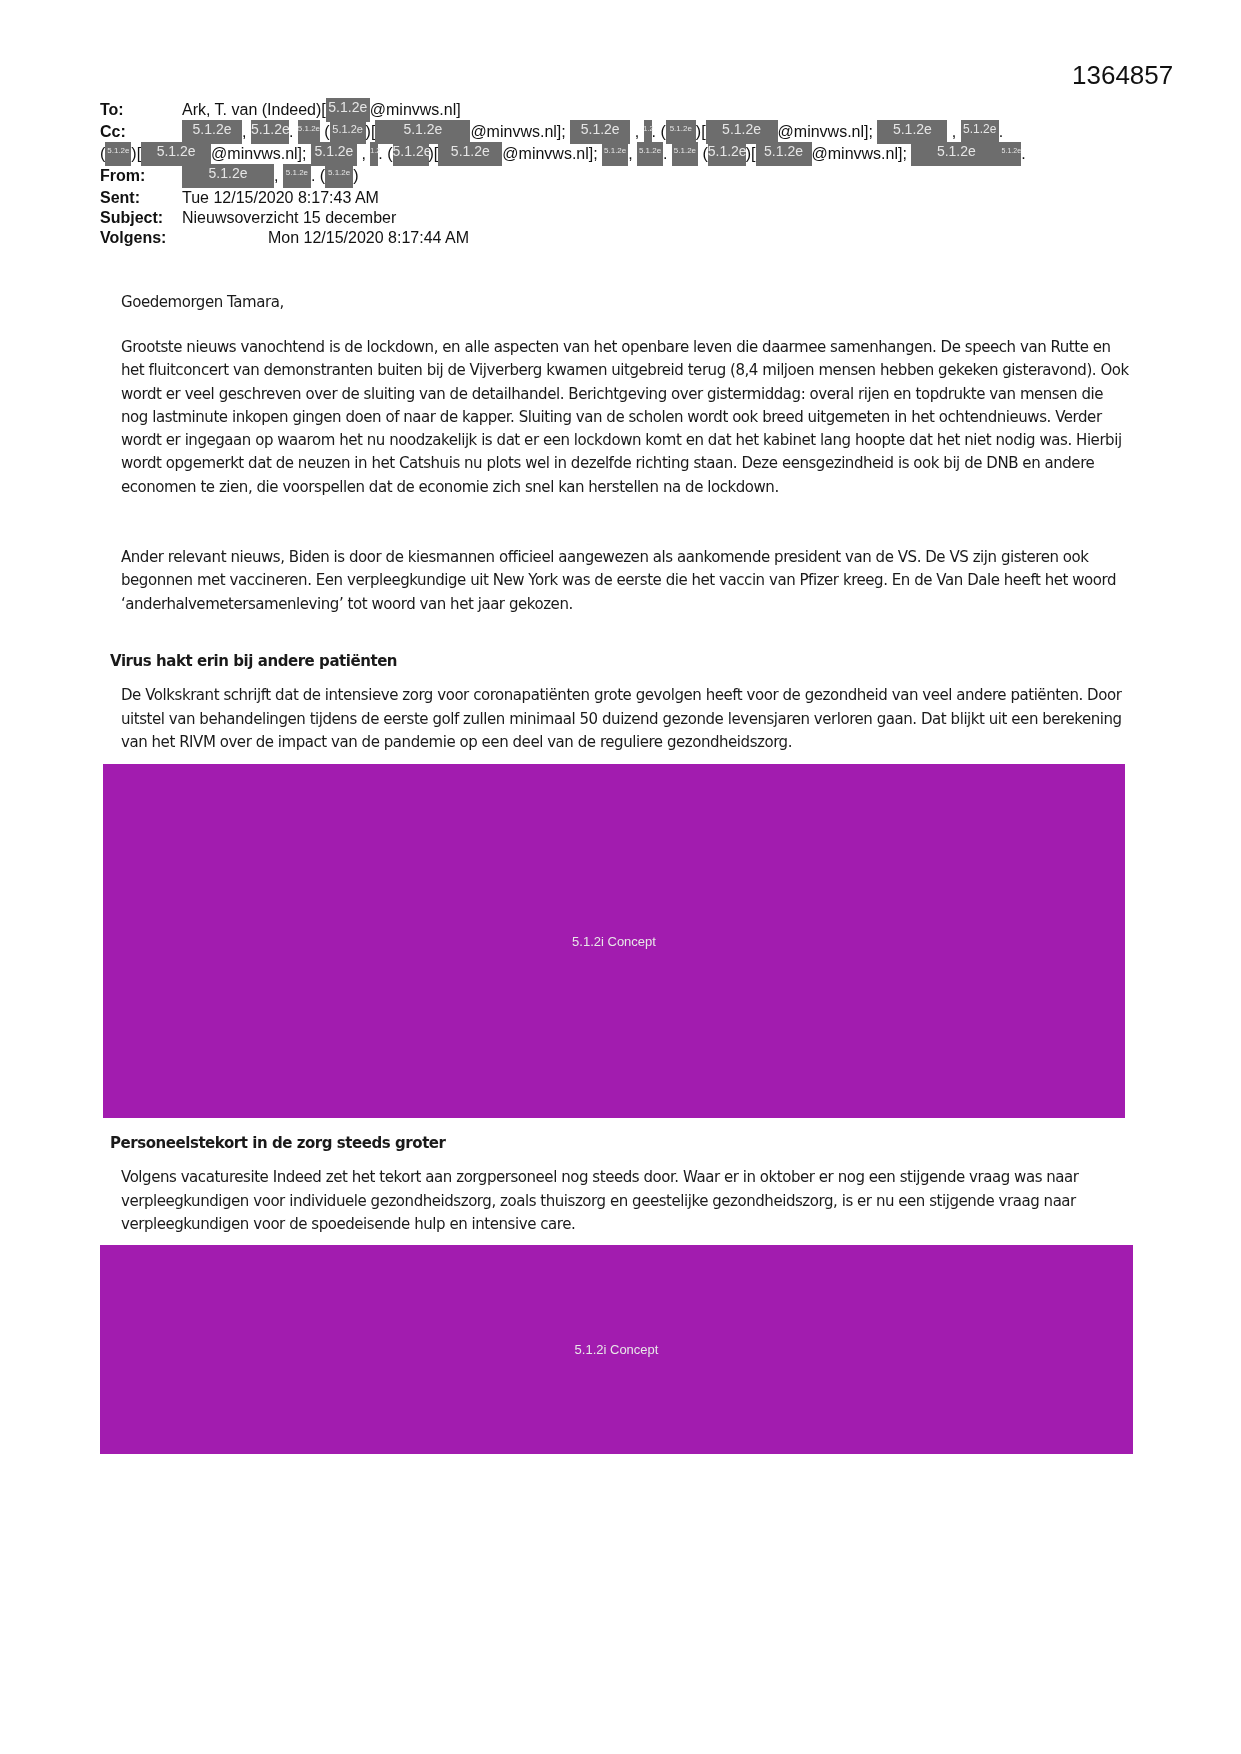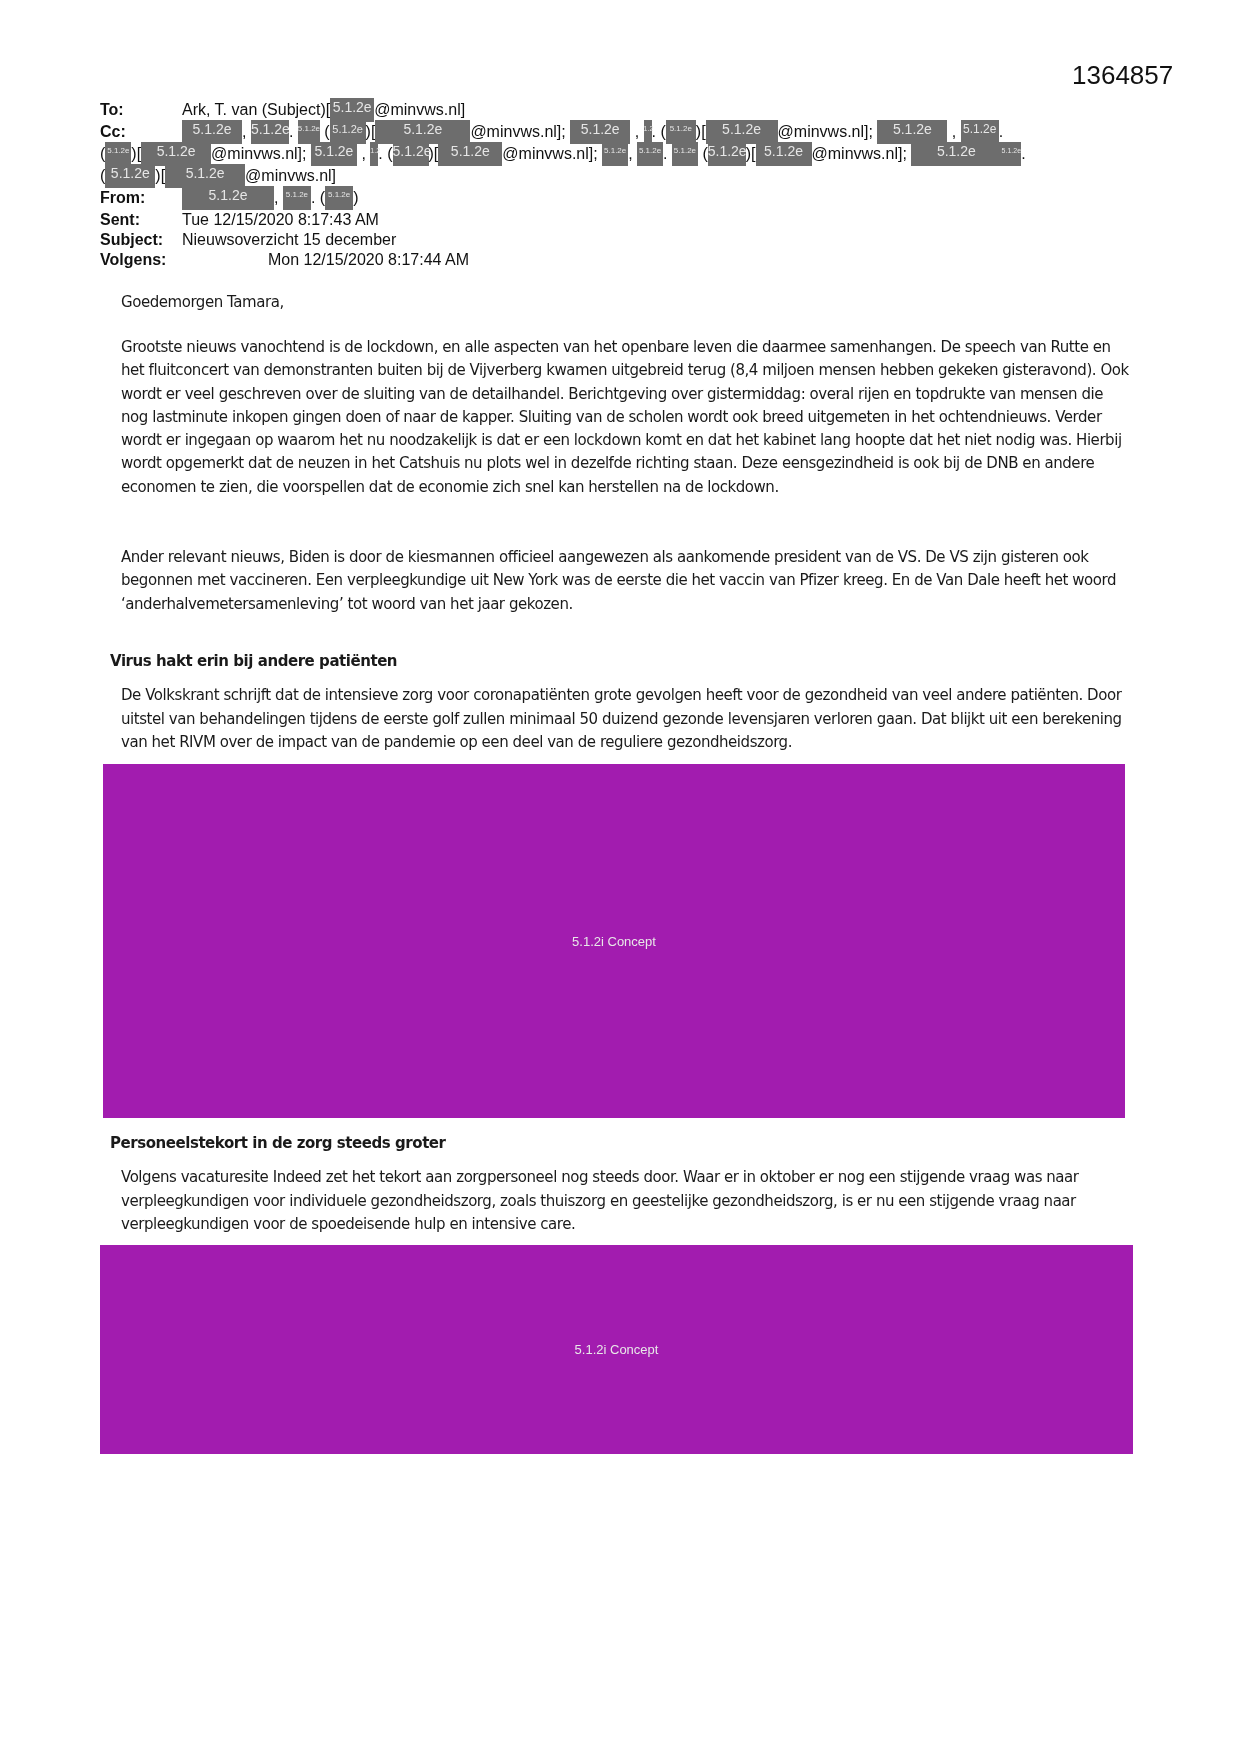--- a/index.html
+++ b/index.html
@@ -17,30 +17,27 @@
     .redblock { position:absolute; background:#a21caf; display:flex; align-items:center; justify-content:center; }
     .redblock span { color:#e8e8e8; font-family:"Liberation Sans", sans-serif; font-size:13px; }
   </style>
 </head>
 <body>
 
 <div class="docnum">1364857</div>
 
 <div class="hdr">
   <div class="row">
-    <span class="lbl">To:</span><span>Ark, T. van (Subject)[</span><span class="r" style="width:44px">5.1.2e</span><span>@minvws.nl]</span>
+    <span class="lbl">To:</span><span>Ark, T. van (Indeed)[</span><span class="r" style="width:44px">5.1.2e</span><span>@minvws.nl]</span>
   </div>
   <div class="row">
     <span class="lbl">Cc:</span><span class="r" style="width:60px">5.1.2e</span><span>,</span> <span class="r" style="width:38px">5.1.2e</span><span>.</span> <span class="r s" style="width:22px">5.1.2e</span> <span>(</span><span class="r s" style="width:36px;font-size:11px">5.1.2e</span><span>)[</span><span class="r" style="width:95px">5.1.2e</span><span>@minvws.nl];</span> <span class="r" style="width:60px">5.1.2e</span> <span>,</span> <span class="r xs" style="width:8px">1.2</span><span>.</span> <span>(</span><span class="r s" style="width:30px">5.1.2e</span><span>)[</span><span class="r" style="width:72px">5.1.2e</span><span>@minvws.nl];</span> <span class="r" style="width:70px">5.1.2e</span> <span>,</span> <span class="r" style="width:38px;font-size:12px">5.1.2e</span><span>.</span>
   </div>
   <div class="row">
     <span>(</span><span class="r s" style="width:26px">5.1.2e</span><span>)[</span><span class="r" style="width:70px">5.1.2e</span><span>@minvws.nl];</span> <span class="r" style="width:46px">5.1.2e</span> <span>,</span> <span class="r xs" style="width:8px">1.2</span><span>.</span> <span>(</span><span class="r" style="width:36px">5.1.2e</span><span>)[</span><span class="r" style="width:64px">5.1.2e</span><span>@minvws.nl];</span> <span class="r s" style="width:26px">5.1.2e</span><span>,</span> <span class="r s" style="width:26px">5.1.2e</span><span>.</span> <span class="r s" style="width:26px">5.1.2e</span> <span>(</span><span class="r" style="width:38px">5.1.2e</span><span>)[</span><span class="r" style="width:56px">5.1.2e</span><span>@minvws.nl];</span> <span class="r" style="width:90px">5.1.2e</span><span class="r xs" style="width:20px">5.1.2e</span><span>.</span>
-  </div>
-  <div class="row">
-    <span>(</span><span class="r" style="width:50px">5.1.2e</span><span>)[</span><span class="r" style="width:80px">5.1.2e</span><span>@minvws.nl]</span>
   </div>
   <div class="row">
     <span class="lbl">From:</span><span class="r" style="width:92px">5.1.2e</span><span>,</span> <span class="r s" style="width:28px">5.1.2e</span><span>. (</span><span class="r s" style="width:28px">5.1.2e</span><span>)</span>
   </div>
   <div class="row">
     <span class="lbl">Sent:</span><span>Tue 12/15/2020 8:17:43 AM</span>
   </div>
   <div class="row">
     <span class="lbl">Subject:</span><span>Nieuwsoverzicht 15 december</span>
   </div>

